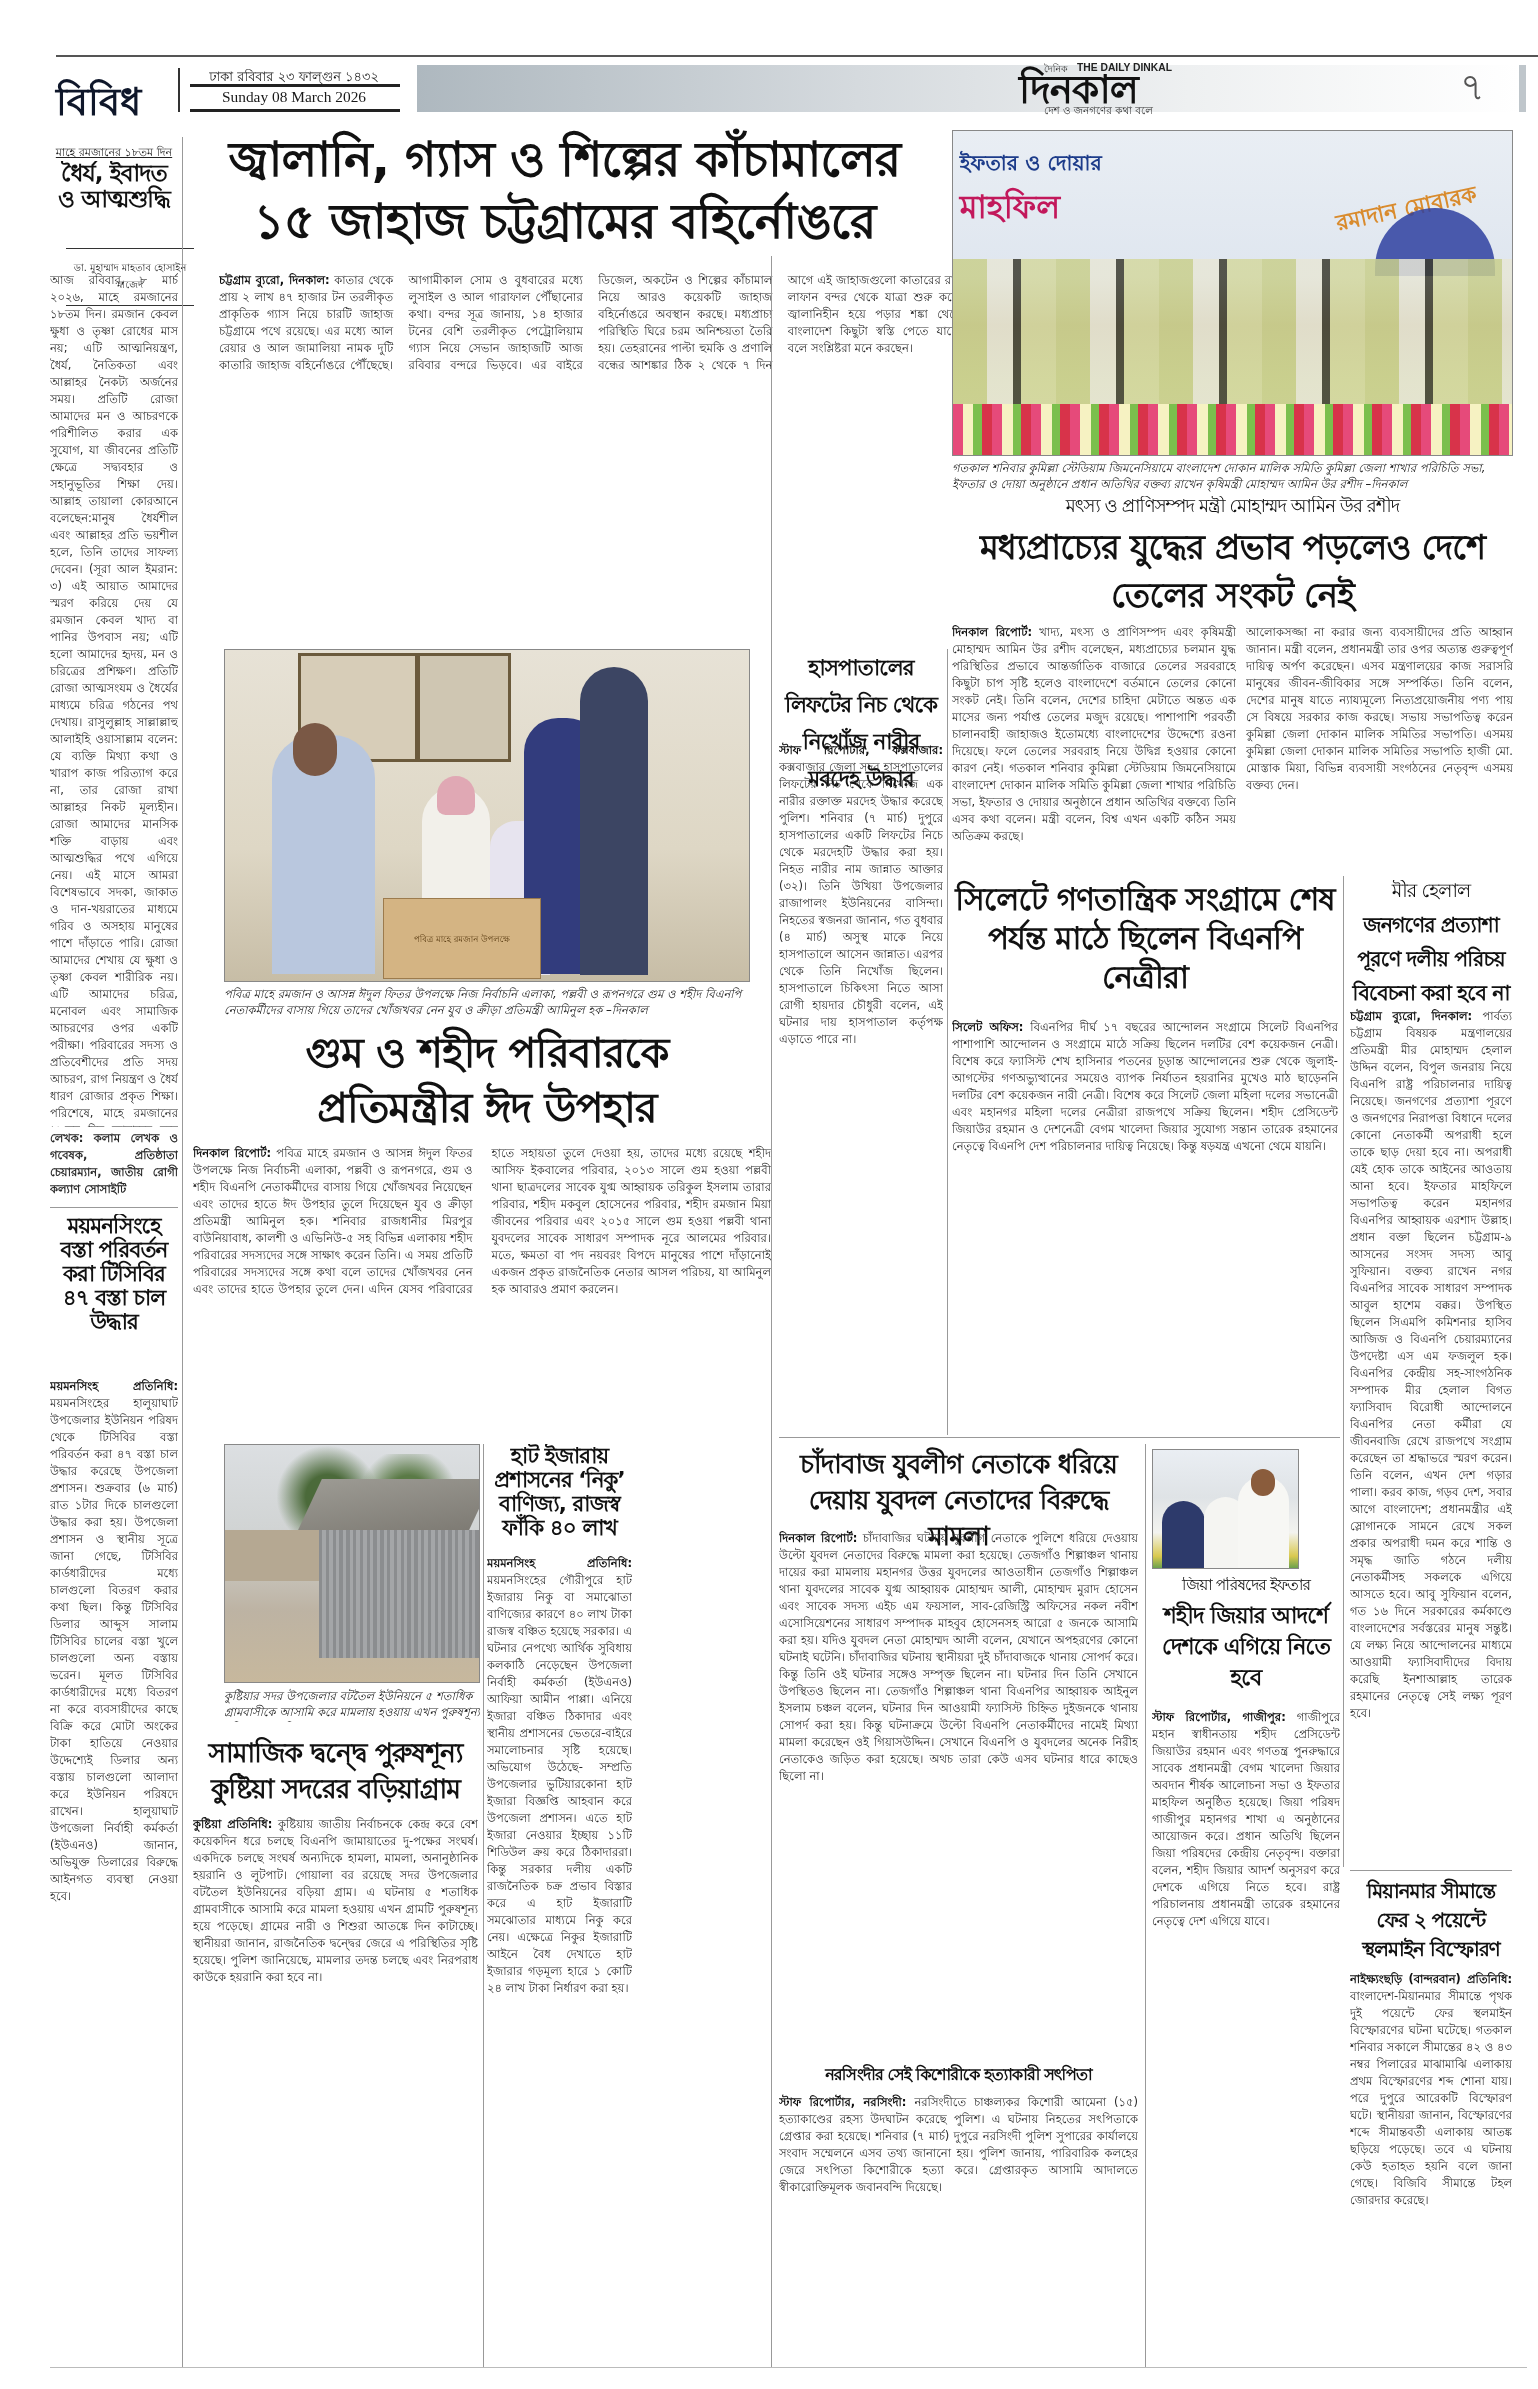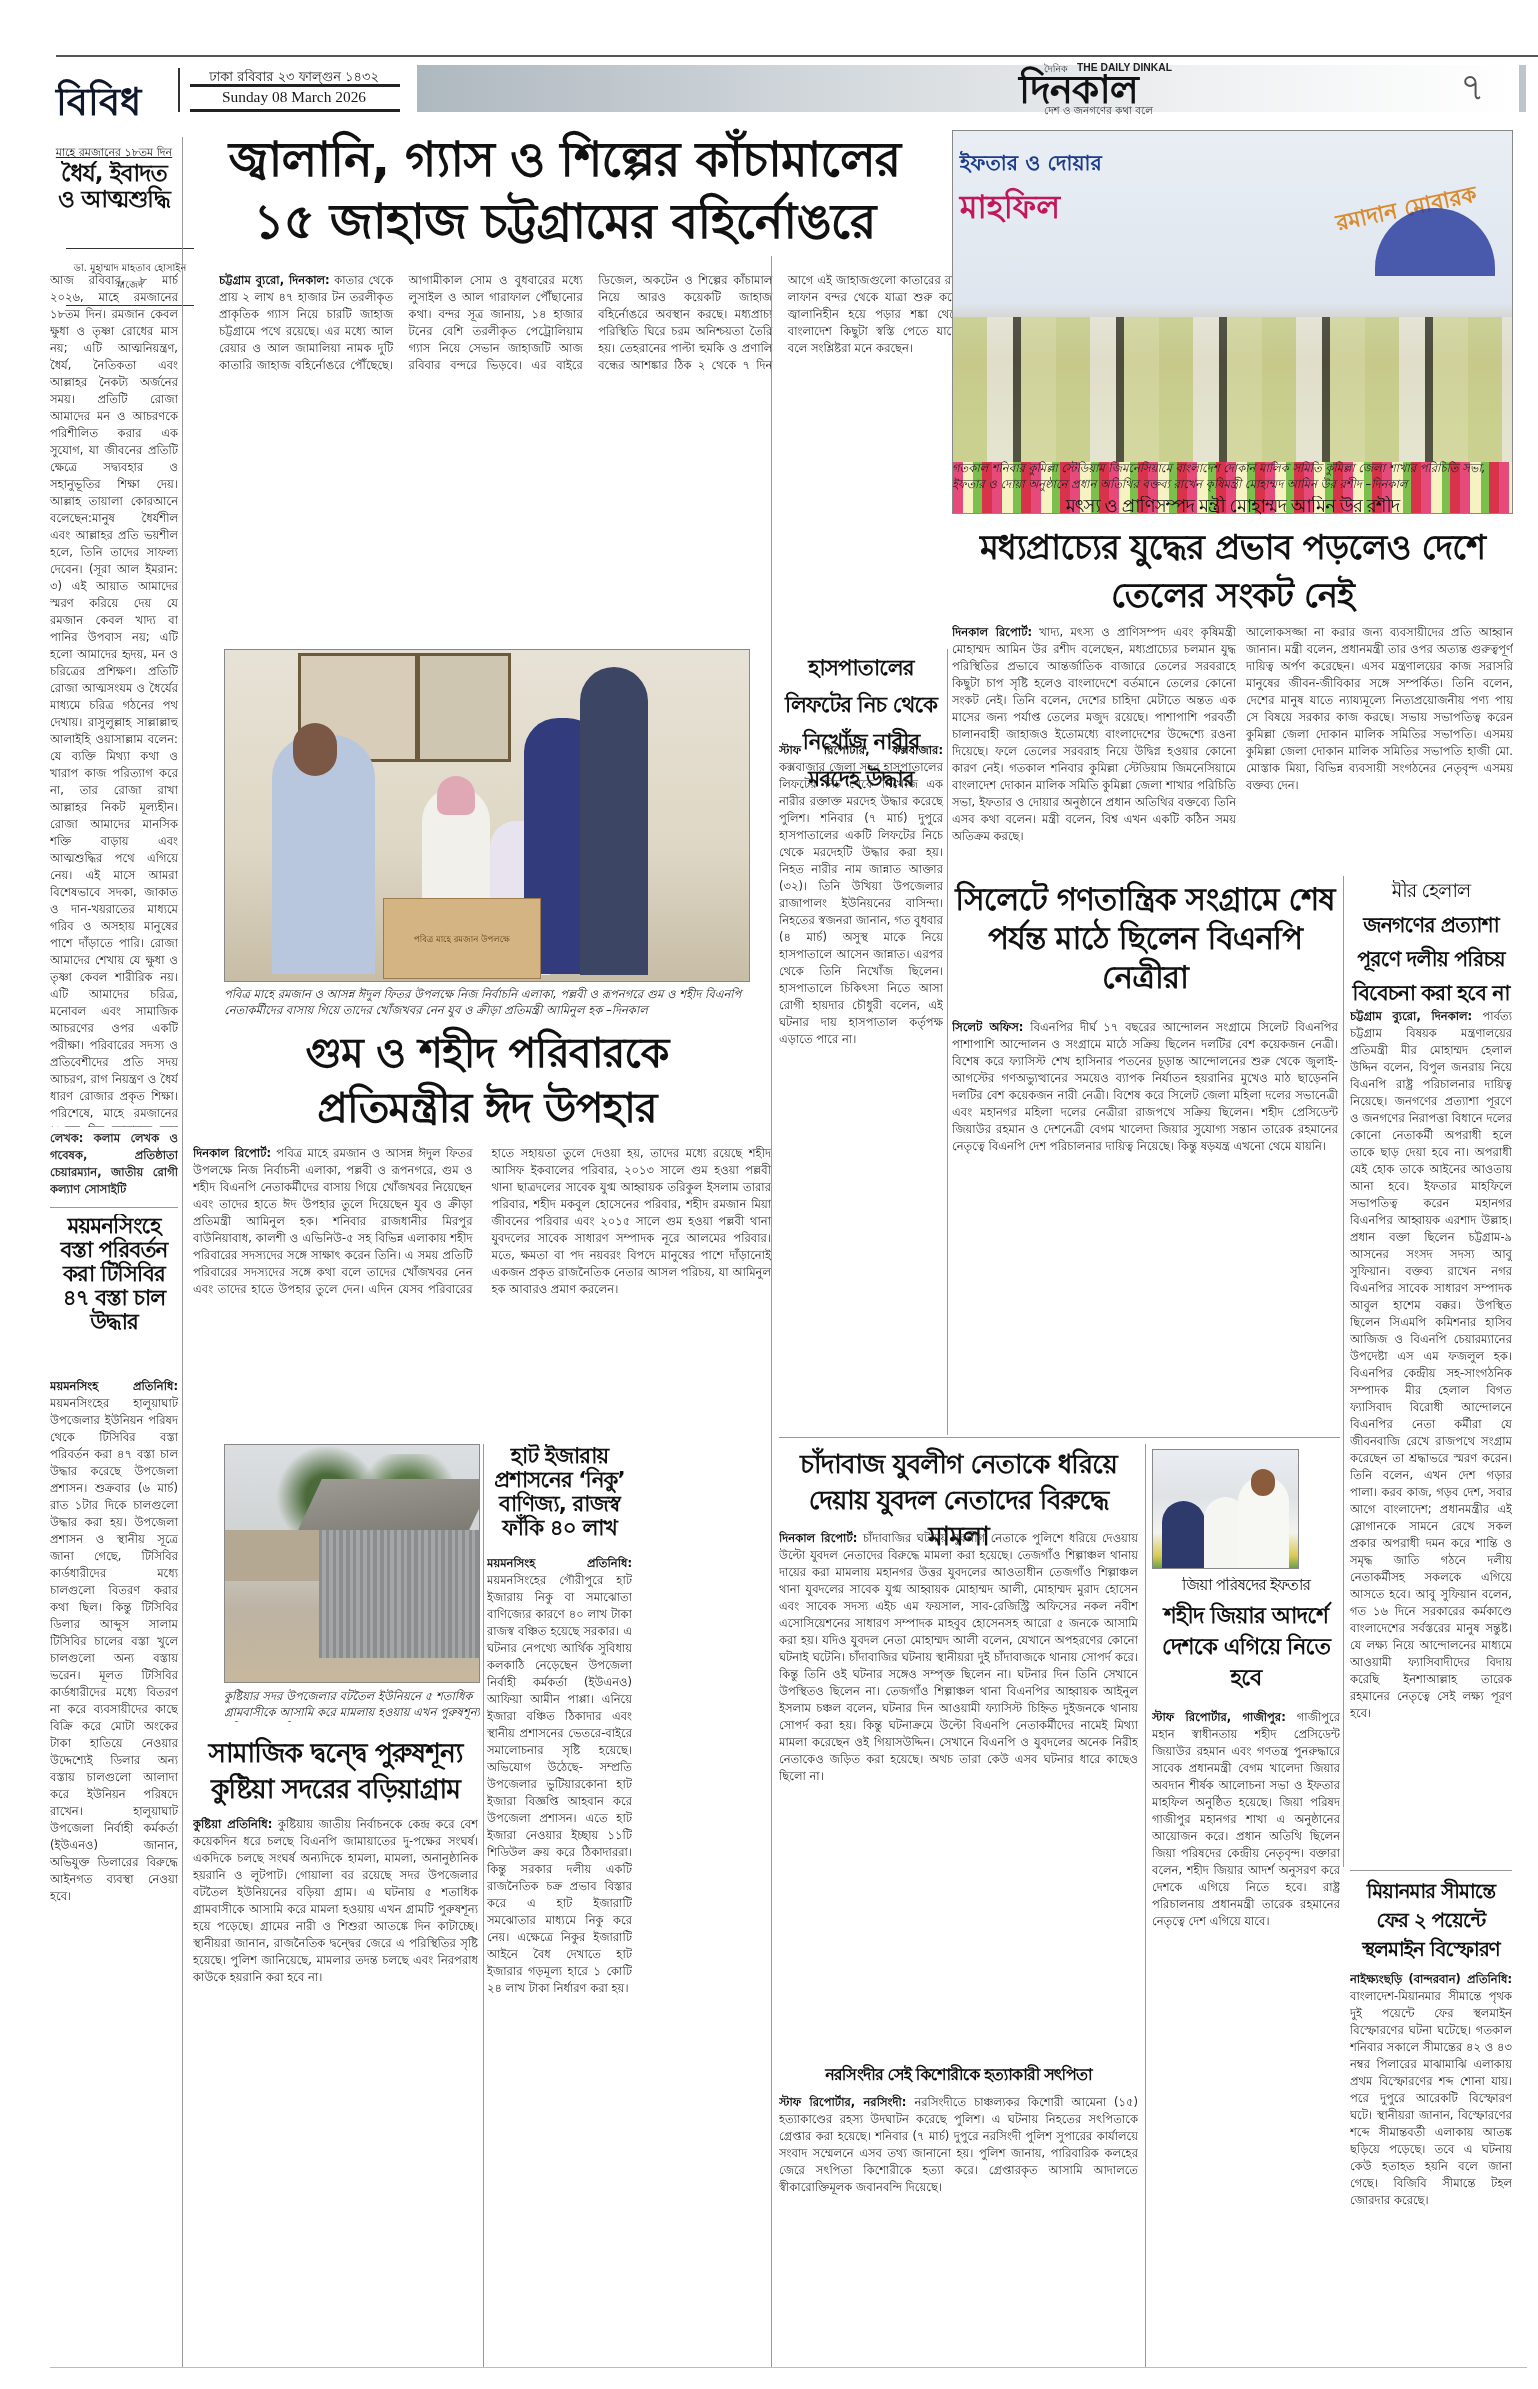--- a/index.html
+++ b/index.html
@@ -168,21 +168,21 @@
   <div class="abs hl" style="left:193px; top:1735px; width:285px; font-size:26.5px; line-height:36px;">সামাজিক দ্বন্দ্বে পুরুষশূন্য কুষ্টিয়া সদরের বড়িয়াগ্রাম</div>
   <div class="abs txt" style="left:193px; top:1816px; width:285px; height:547px;">
     <span class="lead">কুষ্টিয়া প্রতিনিধি:</span>
     <span>কুষ্টিয়ায় জাতীয় নির্বাচনকে কেন্দ্র করে বেশ কয়েকদিন ধরে চলছে বিএনপি জামায়াতের দু-পক্ষের সংঘর্ষ। একদিকে চলছে সংঘর্ষ অন্যদিকে হামলা, মামলা, অনানুষ্ঠানিক হয়রানি ও লুটপাট। গোয়ালা বর রয়েছে সদর উপজেলার বটতৈল ইউনিয়নের বড়িয়া গ্রাম। এ ঘটনায় ৫ শতাধিক গ্রামবাসীকে আসামি করে মামলা হওয়ায় এখন গ্রামটি পুরুষশূন্য হয়ে পড়েছে। গ্রামের নারী ও শিশুরা আতঙ্কে দিন কাটাচ্ছে। স্থানীয়রা জানান, রাজনৈতিক দ্বন্দ্বের জেরে এ পরিস্থিতির সৃষ্টি হয়েছে। পুলিশ জানিয়েছে, মামলার তদন্ত চলছে এবং নিরপরাধ কাউকে হয়রানি করা হবে না।</span>
   </div>
 </article>
 
 <div class="vrule" style="left:771px; top:256px; height:2111px;"></div>
 
 <figure>
-  <div class="photo ph-banner" style="left:952px; top:130px; width:561px; height:384px;">
+  <div class="photo ph-banner" style="left:952px; top:130px; width:561px; height:326px;">
     <div class="title">ইফতার ও দোয়ার</div>
     <div class="title2">মাহফিল</div>
     <div class="rmd">রমাদান মোবারক</div>
     <div class="mosque"></div>
     <div class="people"></div>
     <div class="flowers"></div>
   </div>
   <figcaption class="abs caption" style="left:952px; top:460px; width:561px; height:34px;">গতকাল শনিবার কুমিল্লা স্টেডিয়াম জিমনেসিয়ামে বাংলাদেশ দোকান মালিক সমিতি কুমিল্লা জেলা শাখার পরিচিতি সভা, ইফতার ও দোয়া অনুষ্ঠানে প্রধান অতিথির বক্তব্য রাখেন কৃষিমন্ত্রী মোহাম্মদ আমিন উর রশীদ –দিনকাল</figcaption>
 </figure>
 

